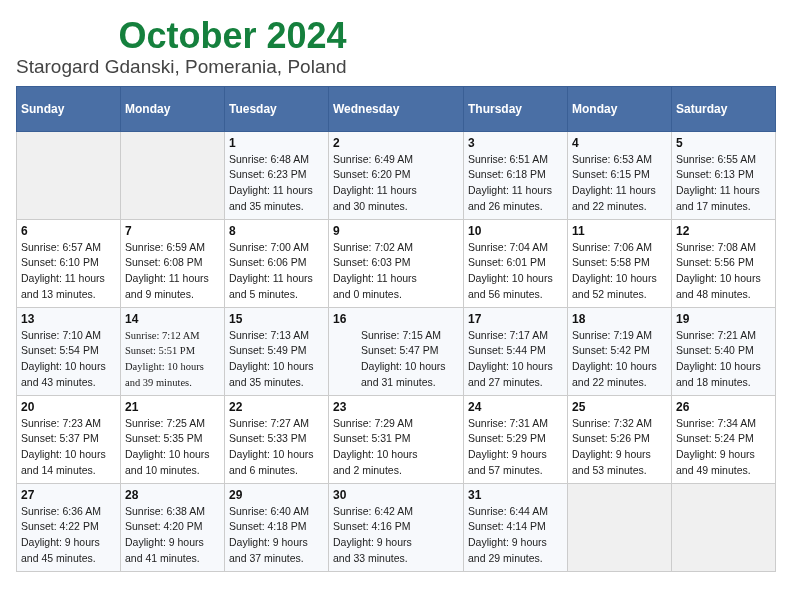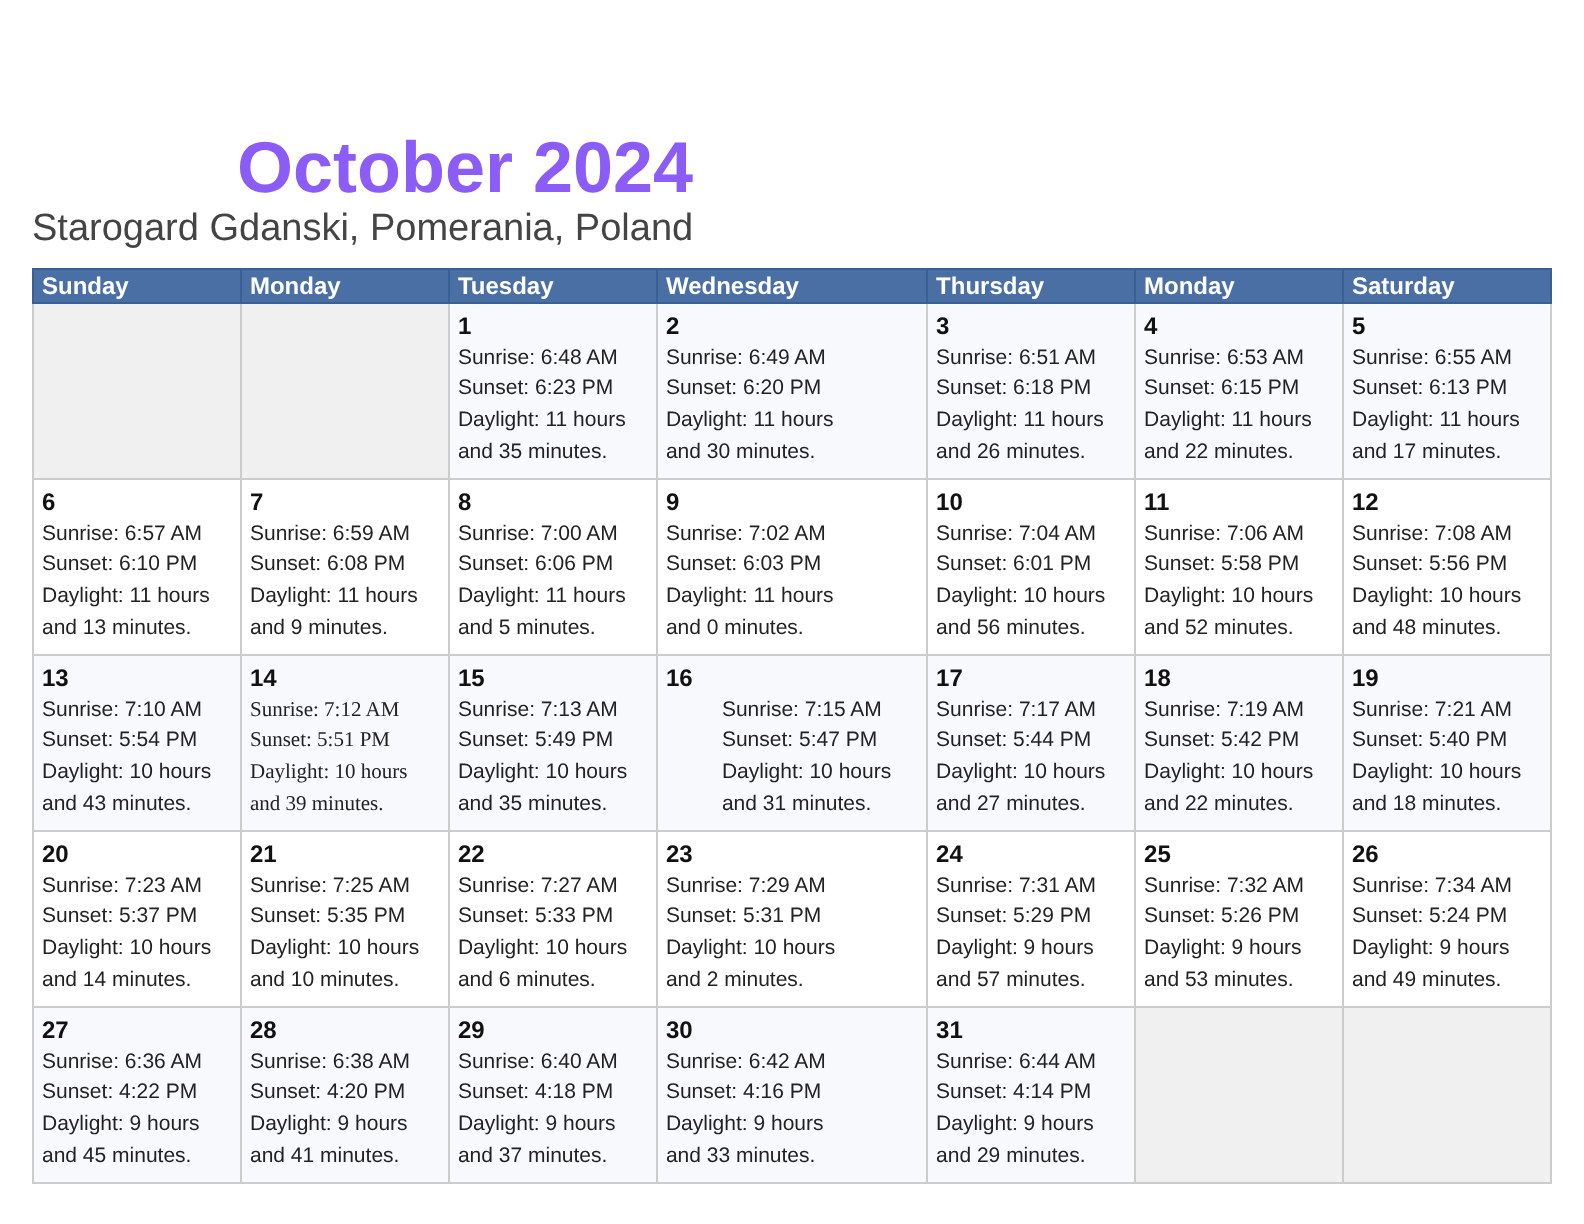--- a/index.html
+++ b/index.html
@@ -35,39 +35,38 @@
       height: 3px;
       background: #4a90d9;
       margin-top: 2px;
     }
     .title-area {
       text-align: right;
     }
     .month-title {
       font-size: 36px;
       font-weight: bold;
-      color: #8b5cf6;
+      color: #15803d;
       line-height: 1.1;
-      margin-top: 48px;
     }
     .location {
       font-size: 19px;
       color: #444;
     }
     table {
       width: 100%;
       border-collapse: collapse;
       font-size: 11px;
     }
     thead tr {
       background: #4a6fa5;
       color: #fff;
     }
     thead th {
-      padding: 1px 4px;
+      padding: 15px 4px;
       text-align: left;
       font-size: 12px;
       font-weight: bold;
       border: 1px solid #3a5f95;
     }
     tbody tr {
       vertical-align: top;
     }
     tbody td {
       border: 1px solid #ccc;

